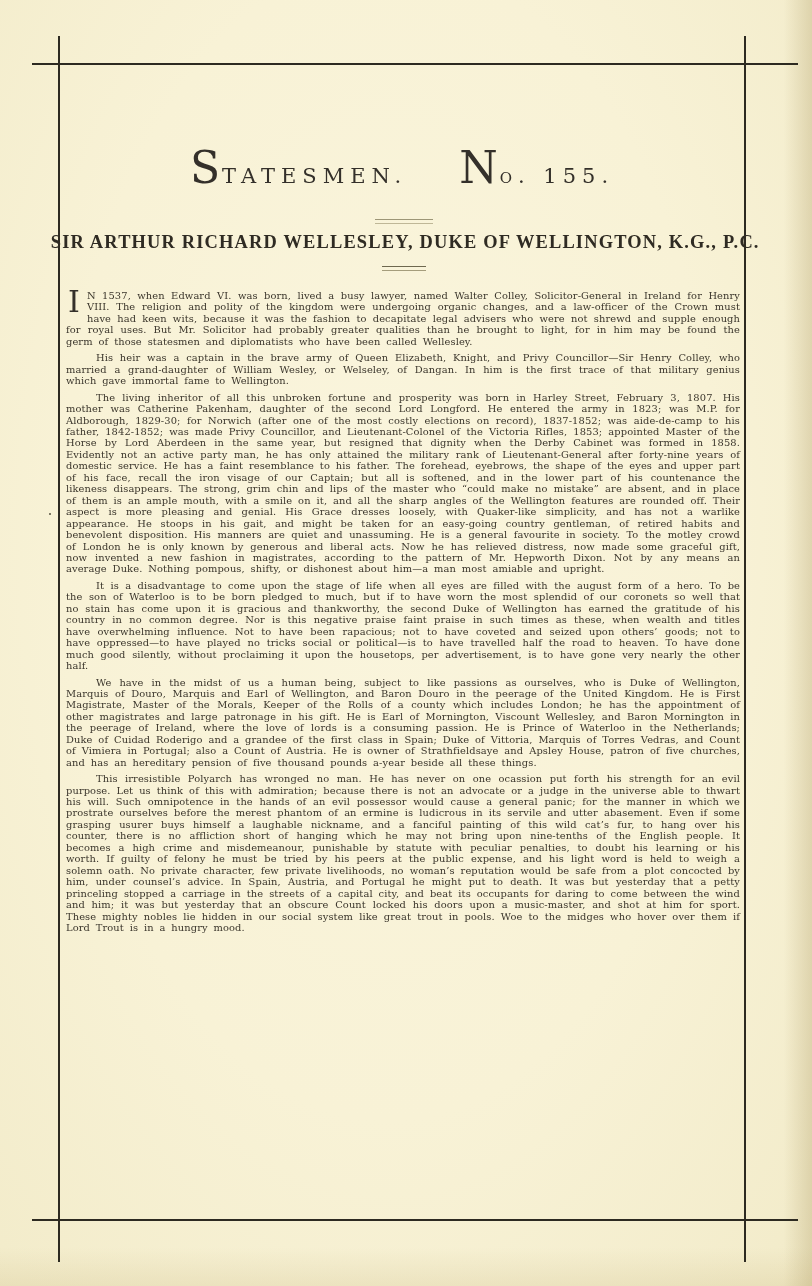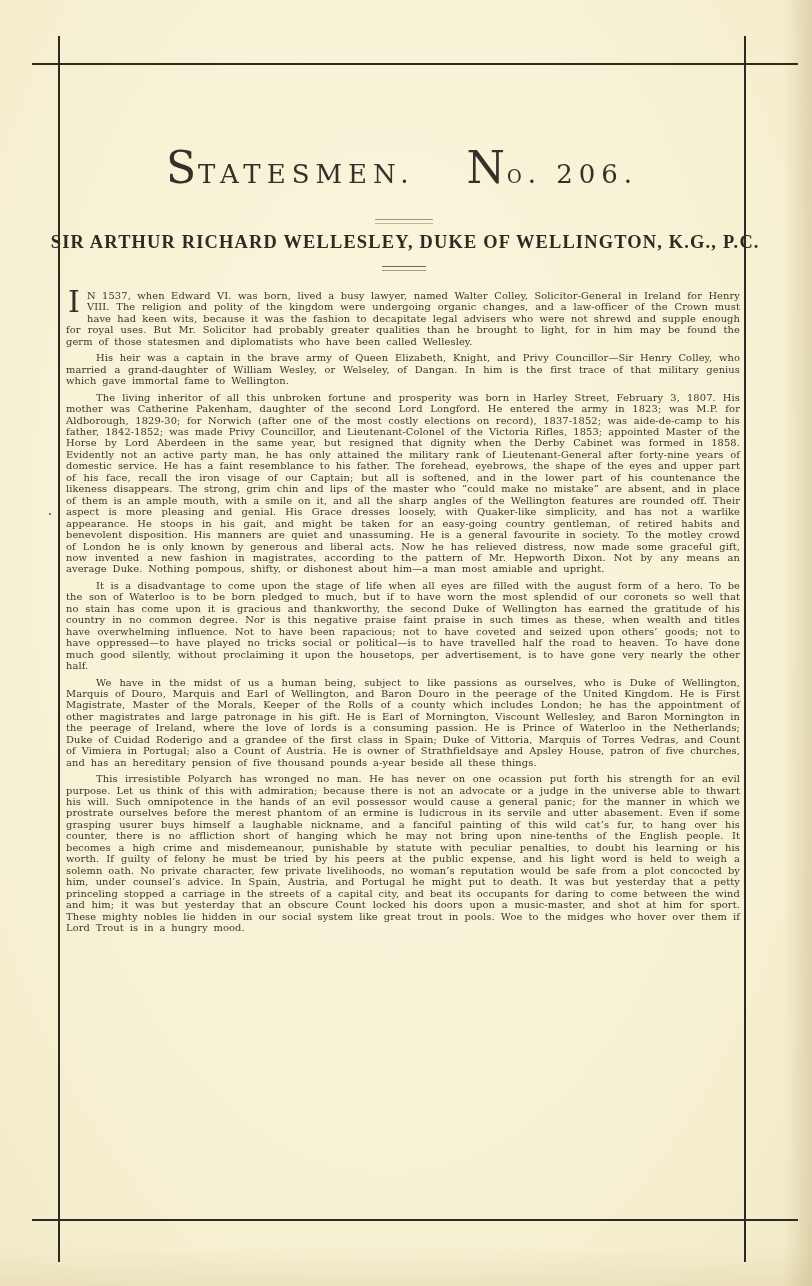--- a/index.html
+++ b/index.html
@@ -30,21 +30,21 @@
     position: absolute; top: 146px; left: 66px; width: 672px;
     display: flex; justify-content: center; align-items: baseline; gap: 52px;
     white-space: nowrap;
   }
   .mh-word { display: inline-flex; align-items: baseline; }
   .mh-initial {
     font-size: 44px; line-height: 44px; letter-spacing: 2px;
     font-weight: 400; color: #34302a;
   }
   .mh-rest {
-    font-size: 26px; letter-spacing: 6px; color: #34302a;
+    font-size: 21px; letter-spacing: 6px; color: #34302a;
     font-variant: small-caps;
   }
   .mh-divider {
     position: absolute; top: 219px; left: 375px; width: 58px; height: 3px;
     border-top: 1px solid #8d8667; border-bottom: 1px solid #b5ad8c;
     opacity: .85;
   }
   .heading {
     position: absolute; top: 231px; left: 40px; width: 724px;
     text-align: center;
@@ -89,21 +89,21 @@
   <div class="rule v left"></div>
   <div class="rule v right"></div>
 
   <div class="masthead">
     <span class="mh-word">
       <span class="mh-initial">S</span>
         <span class="mh-rest">TATESMEN.</span>
     </span>
     <span class="mh-word">
       <span class="mh-initial">N</span>
-        <span class="mh-rest">o. 206.</span>
+        <span class="mh-rest">o. 155.</span>
     </span>
   </div>
 
   <div class="mh-divider"></div>
 
   <div class="heading">SIR ARTHUR RICHARD WELLESLEY, DUKE OF WELLINGTON, K.G., P.C.</div>
 
   <div class="heading-divider"></div>
 
   <div class="article">

